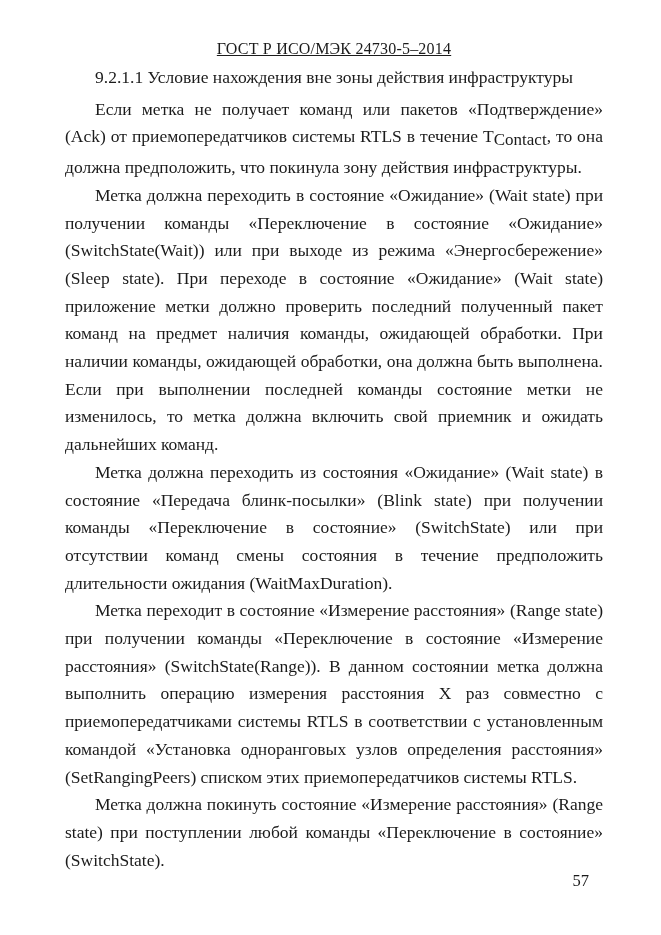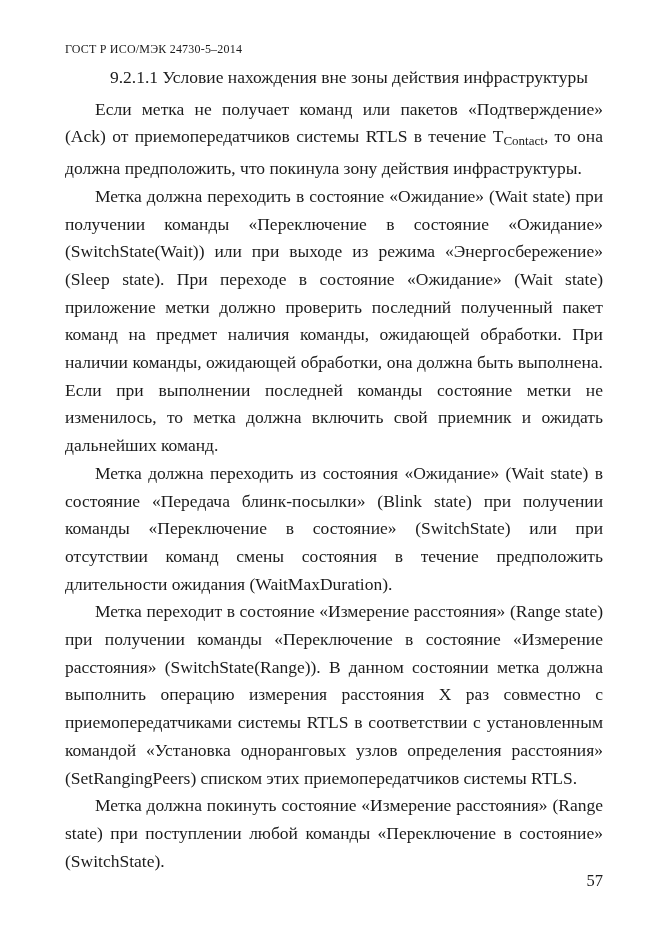--- a/index.html
+++ b/index.html
@@ -17,49 +17,50 @@
     overflow: hidden;
     margin: 0 auto;
   }
   .content {
     position: absolute;
     left: 65px;
     top: 38px;
     width: 538px;
   }
   .doc-header {
-    font-size: 12px;
+    font-size: 16px;
     line-height: 22px;
-    text-align: left;
+    text-align: center;
     white-space: nowrap;
     letter-spacing: 0.2px;
+    text-decoration: underline;
   }
   .heading {
     font-size: 17.5px;
     line-height: 27.7px;
     margin: 4px 0 4px 0;
     text-indent: 30px;
-    text-align: center;
+    text-align: left;
   }
   .para {
     font-size: 17.5px;
     line-height: 27.7px;
     margin: 0;
     text-align: justify;
     text-indent: 30px;
   }
   .sub {
-    font-size: 13px;
+    font-size: 17px;
     vertical-align: -3px;
     letter-spacing: 0;
   }
   .page-number {
     position: absolute;
     top: 870px;
-    left: 65px;
+    left: 51px;
     width: 538px;
     text-align: right;
     font-size: 16.5px;
     line-height: 22px;
   }
 </style>
 </head>
 <body>
 
 <div class="page">

